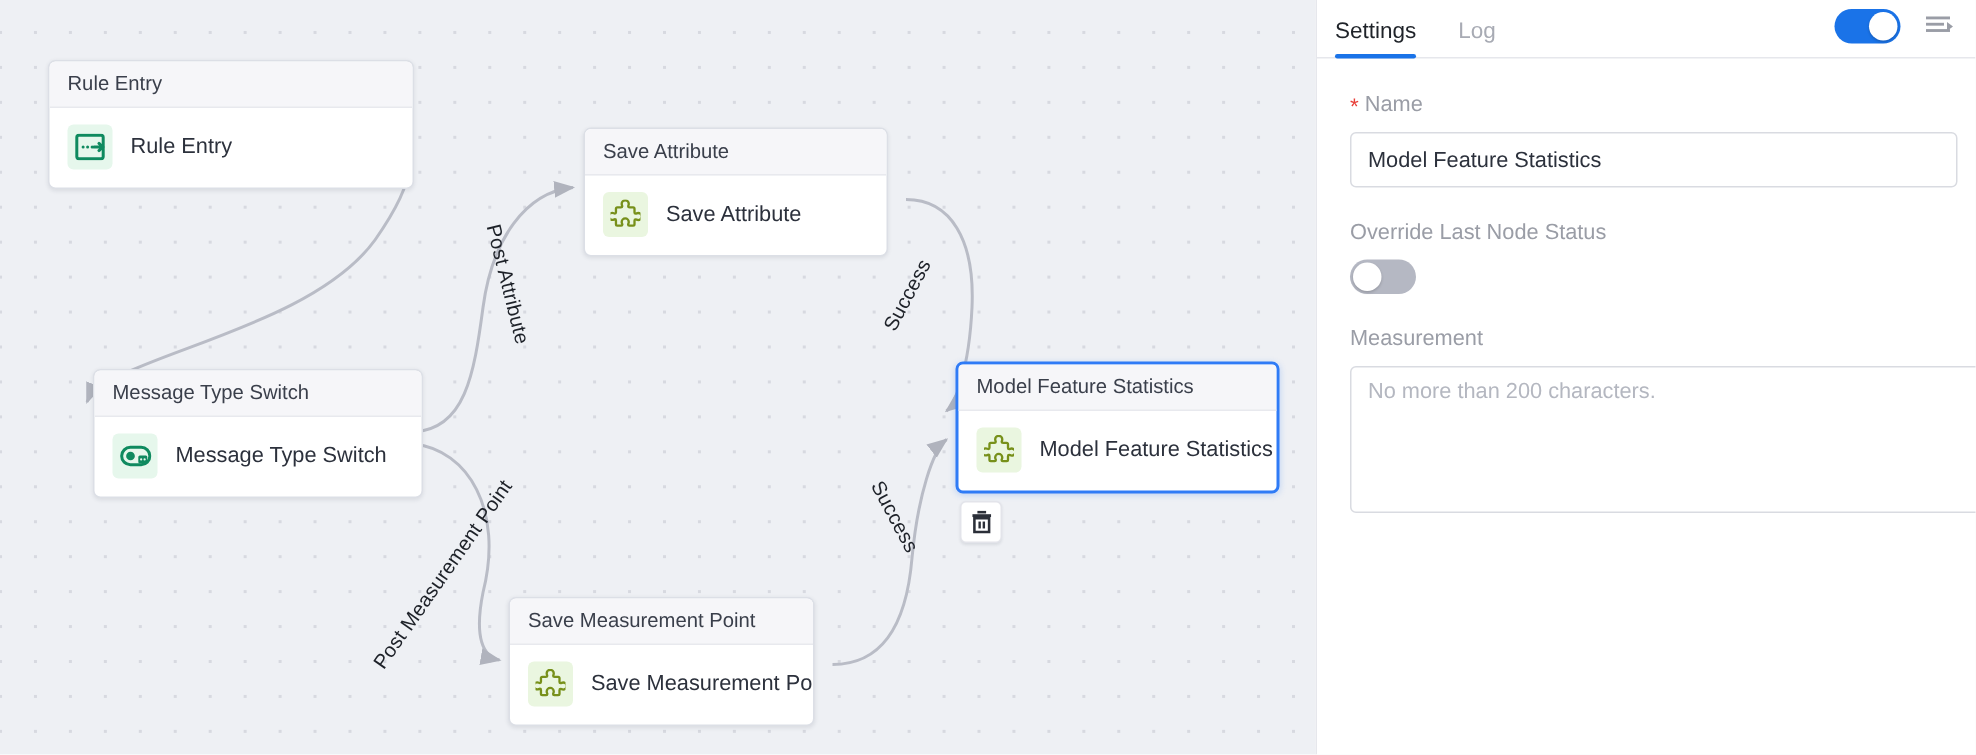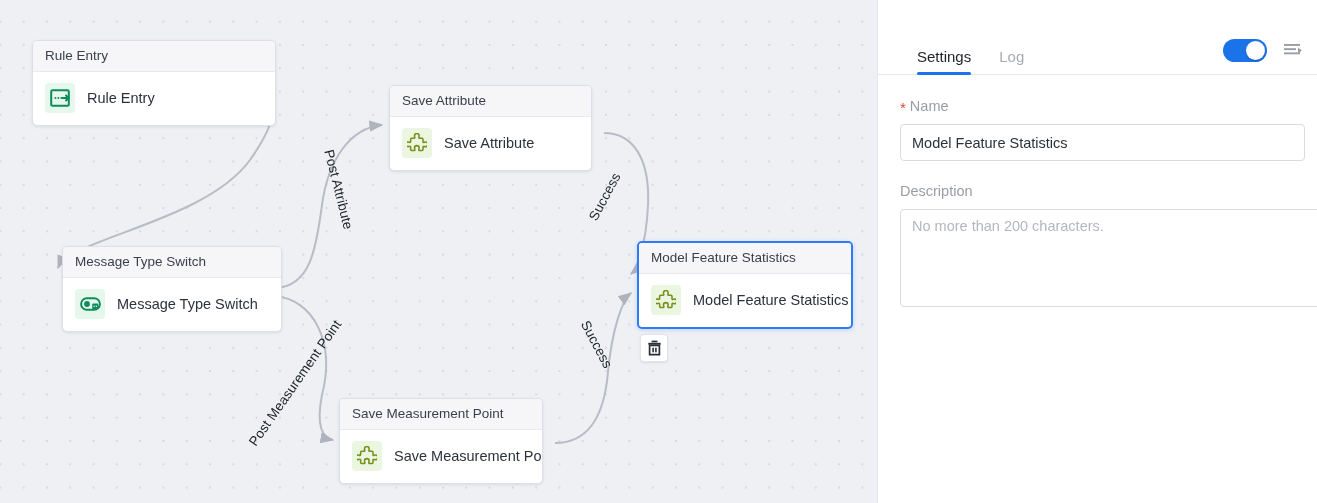--- a/index.html
+++ b/index.html
@@ -90,24 +90,23 @@
   #panel {
     width: 440px; height: 503px;
     background: #ffffff;
     border-left: 1px solid #e6e7ec;
     flex: 0 0 440px;
     position: relative;
   }
   #panel-head {
     height: 39px;
     border-bottom: 1px solid #e6e7ec;
-    display: flex; 
-    padding: 0 14px 0 39px;
+    display: flex; align-items: flex-end;
+    padding: 0 14px 0 12px;
     position: relative;
-    margin-top: 36px;
   }
   .tabs { display: flex; align-items: flex-end; gap: 28px; height: 100%; }
   .tab {
     font-size: 15px;
     padding-bottom: 8px;
     cursor: pointer;
     position: relative;
     line-height: 18px;
   }
   .tab.active { color: #1f2329; font-weight: 400; }
@@ -306,24 +305,32 @@
     <div id="panel-body">
 
       <div class="group">
         <div class="field-label">
           <span class="req">*</span>
           <span>Name</span>
         </div>
         <input class="text-input" type="text" value="Model Feature Statistics" style="">
       </div>
 
-
       <div class="group">
         <div class="field-label">
-          <span>Description</span>
+          <span>Override Last Node Status</span>
+        </div>
+        <div class="toggle-off">
+          <div class="knob"></div>
+        </div>
+      </div>
+
+      <div class="group">
+        <div class="field-label">
+          <span>Measurement</span>
         </div>
         <textarea class="textarea" placeholder="No more than 200 characters." style=""></textarea>
       </div>
 
     </div>
   </div>
 
 </div>
 
 </body></html>

